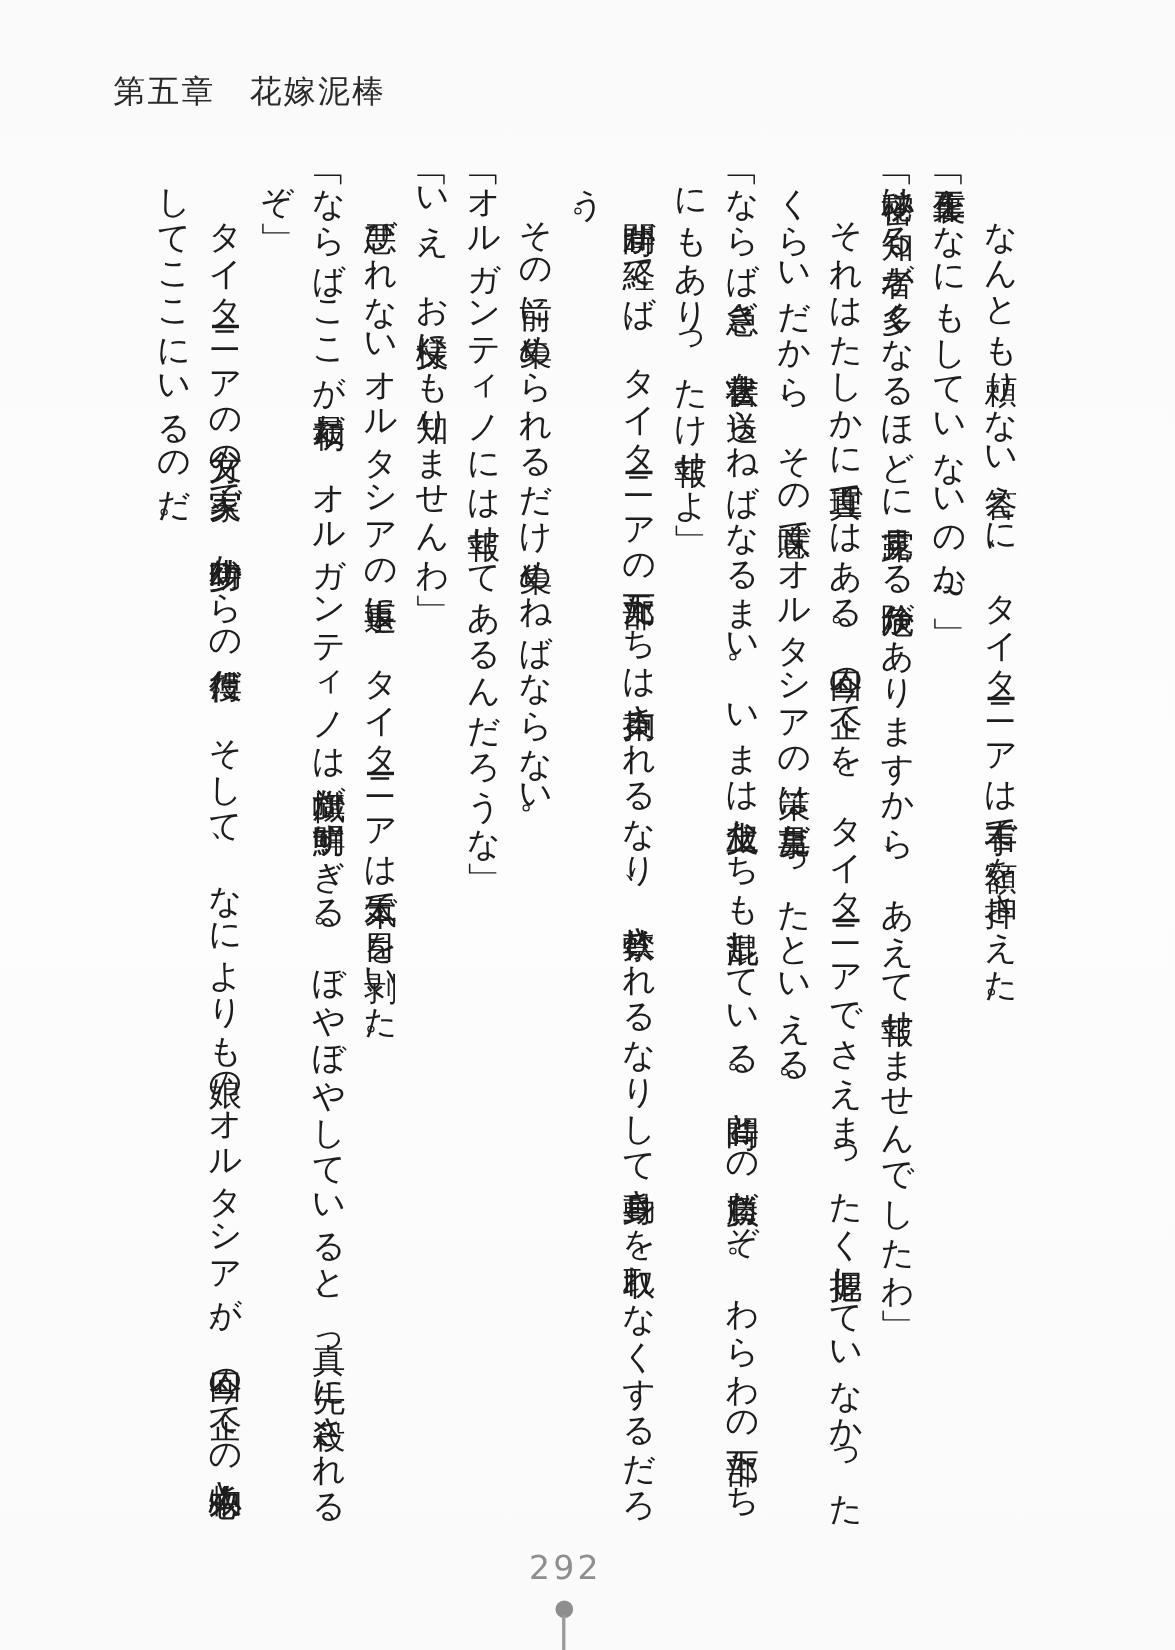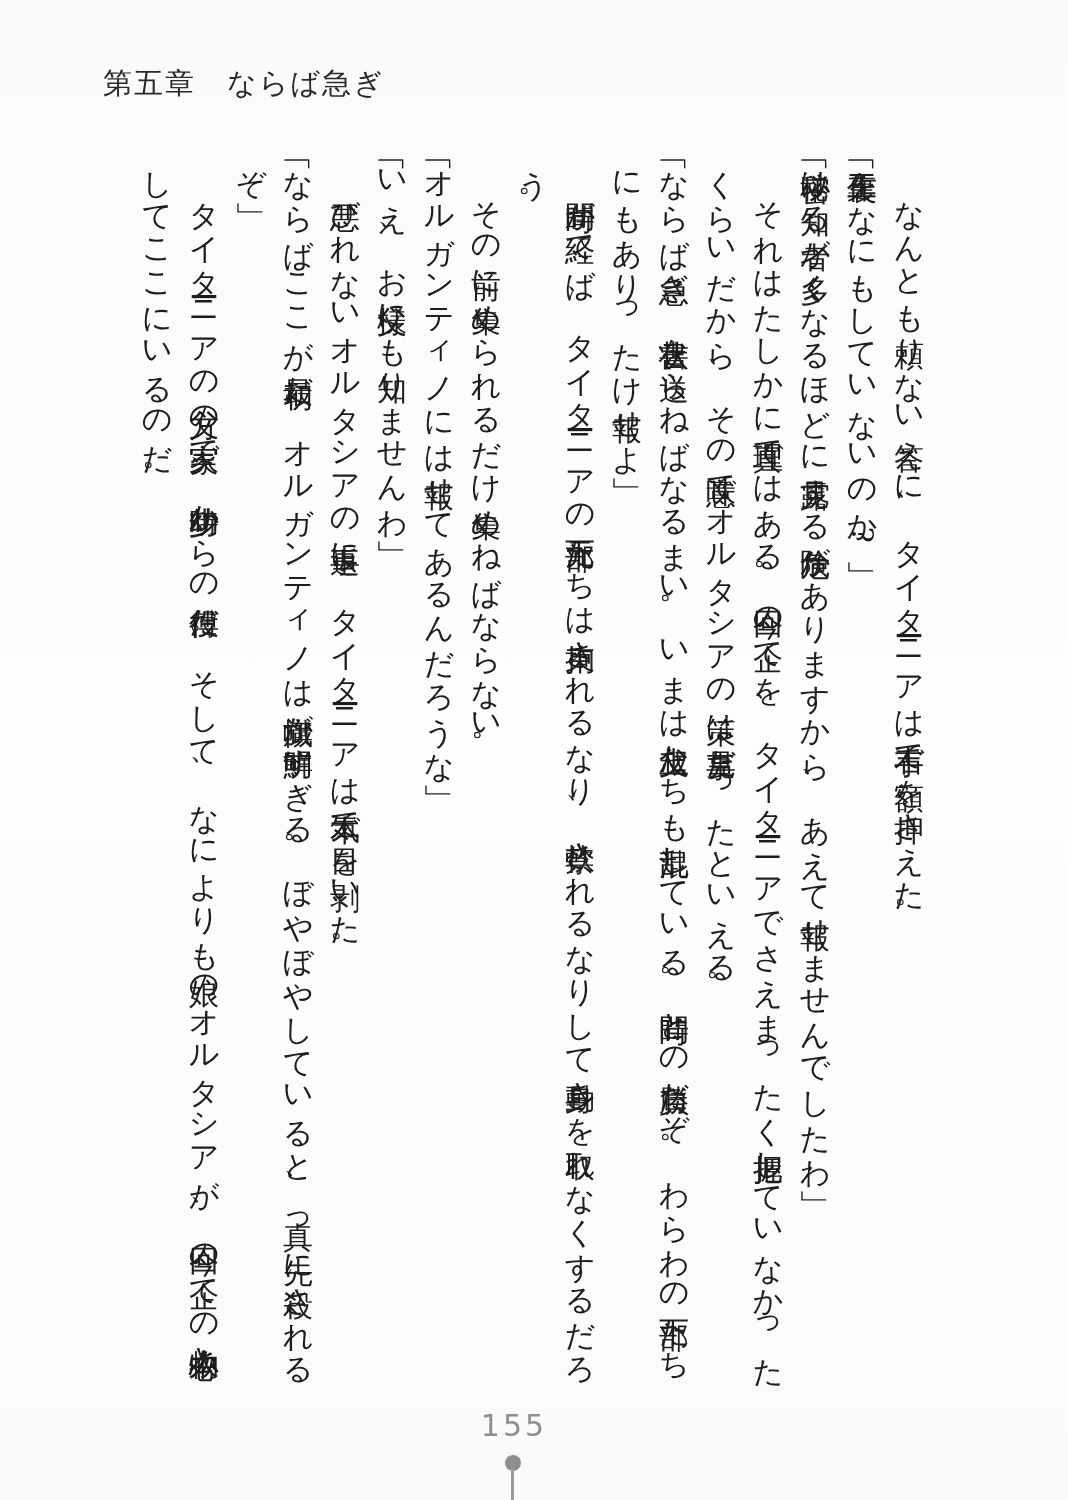--- a/index.html
+++ b/index.html
@@ -59,36 +59,36 @@
     top: 1468px; left: 511px;
     width: 3px; height: 32px;
     background: #9a9a9a;
   }
 </style>
 </head>
 <body>
 
 <div class="page">
 
-  <div class="chapter-header">第五章　ならば急ぎ</div>
+  <div class="chapter-header">第五章　花嫁泥棒</div>
 
   <div class="text-block">
       <p class="para narrative">なんとも頼りない答えに、タイターニアは右手で額を押さえた。</p>
       <p class="para dialogue">「裏工作をなにもしていないのか?」</p>
       <p class="para dialogue">「秘密は知る者が多くなるほどに露見する危険がありますから、あえて報せませんでしたわ」</p>
       <p class="para narrative">それはたしかに真理ではある。今回の企てを、タイターニアでさえまったく把握していなかったくらいだから、その意味でオルタシアの策は見事だったといえる。</p>
       <p class="para dialogue">「ならば急ぎ、書状を送らねばなるまい。いまは叔父上たちも混乱している。時間との勝負だぞ。わらわの部下たちにもありったけ報せよ」</p>
       <p class="para narrative">時間が経てば、タイターニアの元部下たちは拘束されるなり、軟禁されるなりして身動きを取れなくするだろう。</p>
       <p class="para narrative">その前に集められるだけ集めねばならない。</p>
       <p class="para dialogue">「オルガンティノには報せてあるんだろうな」</p>
       <p class="para dialogue">「いえ、お父様にも知りませんわ」</p>
       <p class="para narrative">悪びれないオルタシアの返事に、タイターニアは本気で目を剥いた。</p>
       <p class="para dialogue">「ならばここが最初だ。オルガンティノは旗幟が鮮明すぎる。ぼやぼやしていると、真っ先に殺されるぞ」</p>
       <p class="para narrative">タイターニアの父方の実家で、幼少時からの傅役だ。そして、なによりも娘のオルタシアが、今回の企ての中心人物としてここにいるのだ。</p>
     </div>
 
-  <div class="page-number">155</div>
+  <div class="page-number">292</div>
 
   <div class="footer-dot"></div>
 
   <div class="footer-line"></div>
 
 </div>
 
 </body></html>

